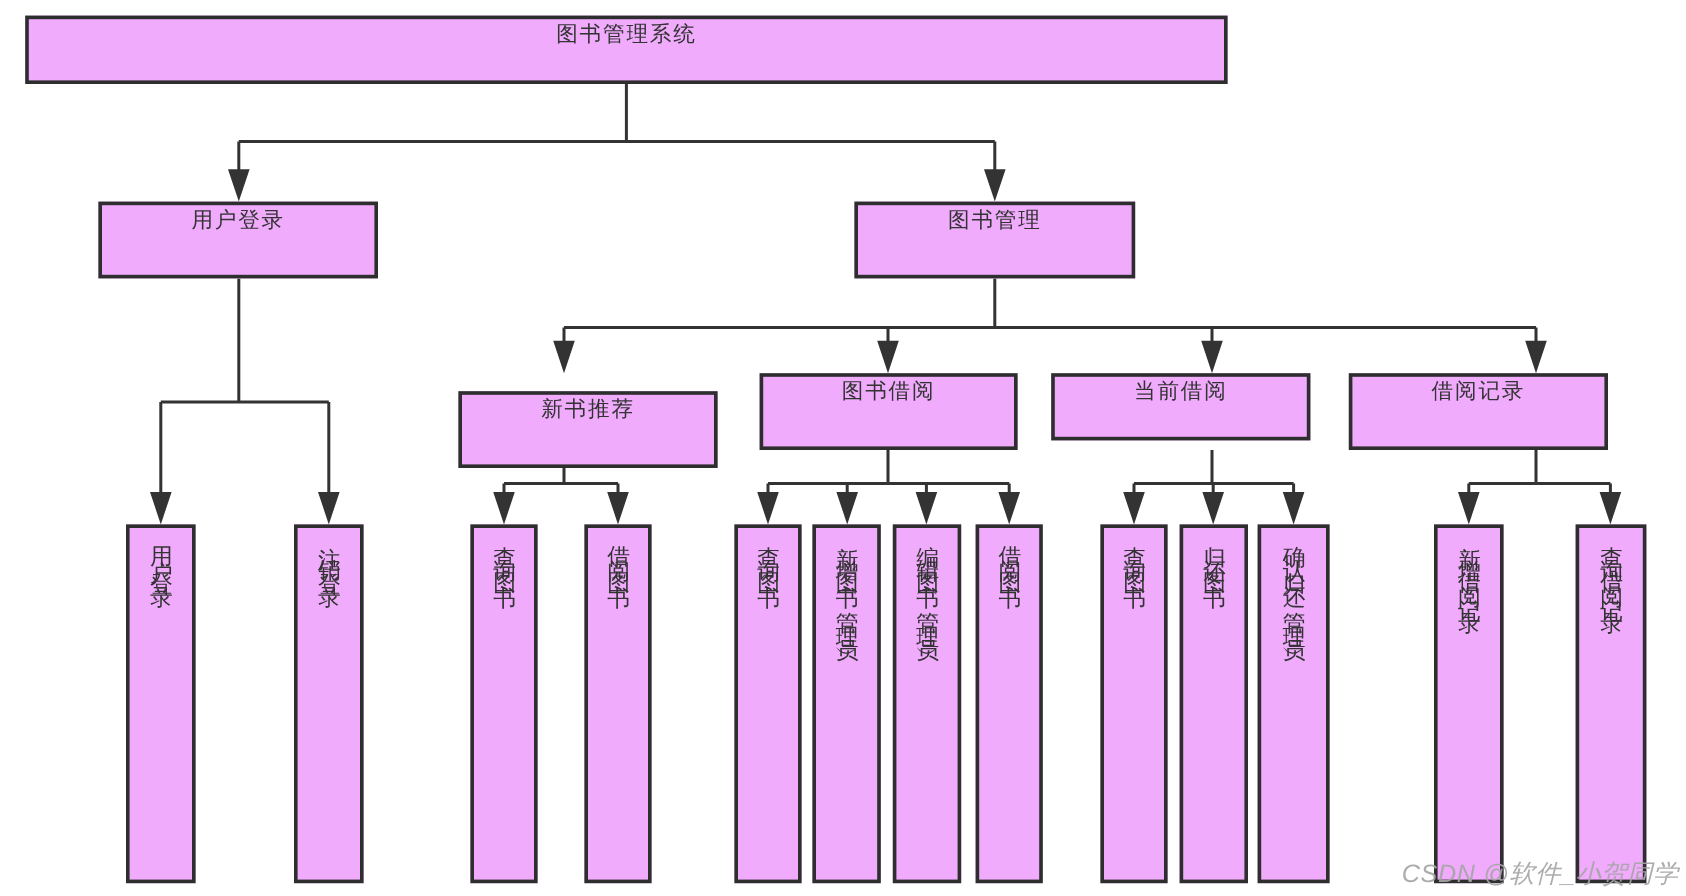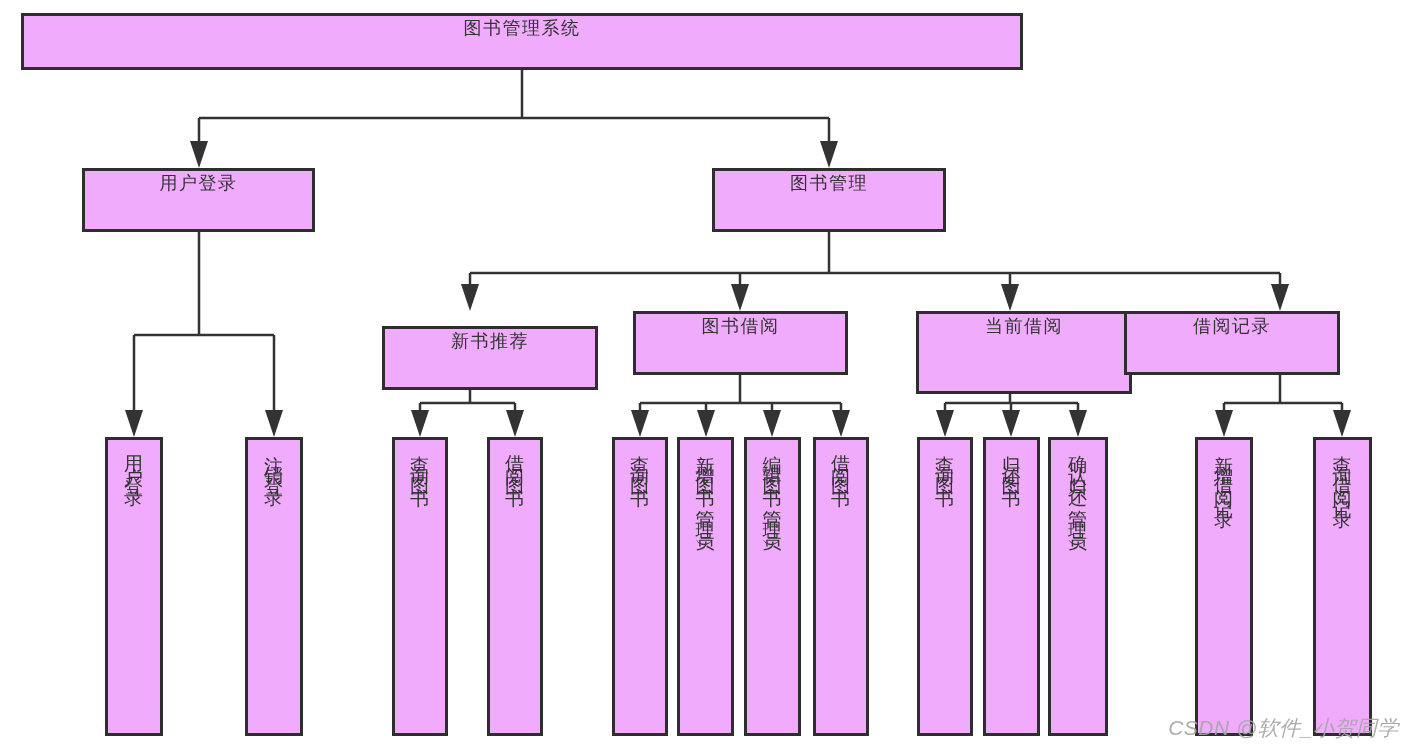--- a/index.html
+++ b/index.html
@@ -16,21 +16,21 @@
   .v-node .vtext{
     writing-mode:vertical-rl;text-orientation:mixed;
     font-size:19px;line-height:1;letter-spacing:11px;white-space:nowrap;
   }
   
   #n-root {left:21px;  top:13px;  width:1002px;height:57px;}
   #n-l2a  {left:82px;  top:168px; width:233px; height:64px;}
   #n-l2b  {left:712px; top:168px; width:234px; height:64px;}
   #n-l3a  {left:382px; top:311px; width:216px; height:64px;margin-top:15px;}
   #n-l3b  {left:633px; top:311px; width:215px; height:64px;}
-  #n-l3c  {left:916px; top:311px; width:216px; height:83px;}
+  #n-l3c  {left:876px; top:311px; width:216px; height:56px;}
   #n-l3d  {left:1124px;top:311px; width:216px; height:64px;}
   #leaf-1 {left:105px; top:437px; width:58px; height:299px;}
   #leaf-2 {left:245px; top:437px; width:58px; height:299px;}
   #leaf-3 {left:392px; top:437px; width:56px; height:299px;}
   #leaf-4 {left:487px; top:437px; width:56px; height:299px;}
   #leaf-5 {left:612px; top:437px; width:56px; height:299px;}
   #leaf-6 {left:677px; top:437px; width:57px; height:299px;}
   #leaf-7 {left:744px; top:437px; width:57px; height:299px;}
   #leaf-8 {left:813px; top:437px; width:56px; height:299px;}
   #leaf-9 {left:917px; top:437px; width:56px; height:299px;}

